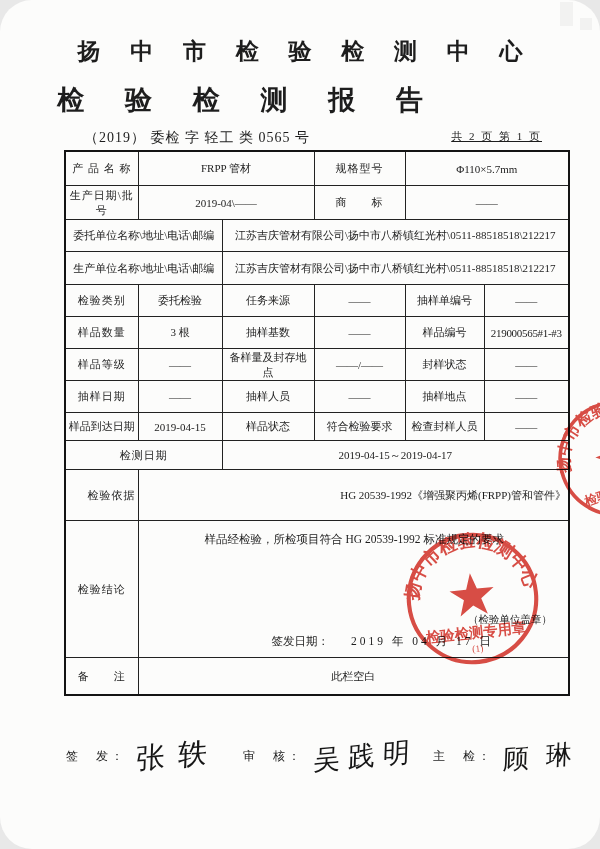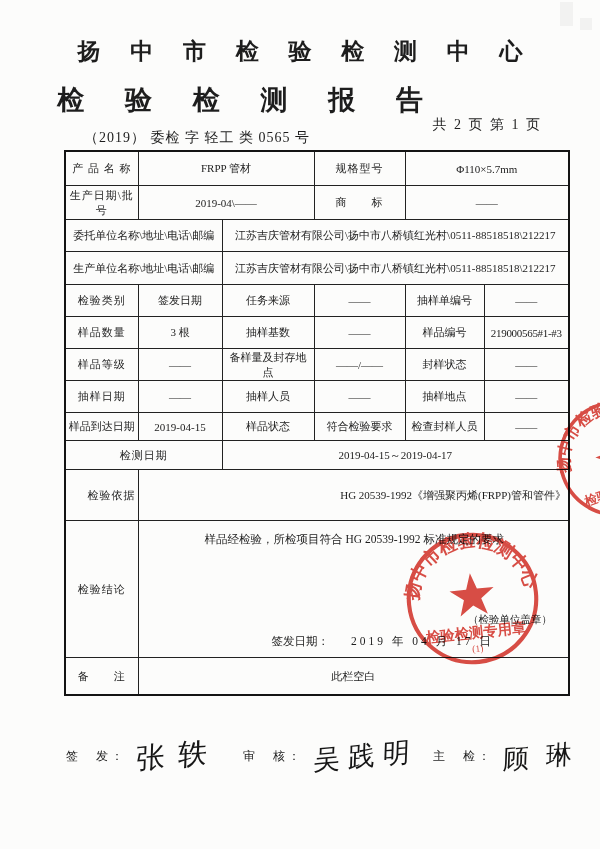--- a/index.html
+++ b/index.html
@@ -1,26 +1,26 @@
 <!DOCTYPE html>
 <html><head>
 <meta charset="utf-8">
 <style>
   html,body{margin:0;padding:0;background:#e8e8e8;}
   .page{
     position:relative;width:600px;height:849px;margin:0 auto;
     background:#fcfcfb;overflow:hidden;
-    font-family:"Liberation Serif","DejaVu Serif",serif;color:#1d1d1d;
+    font-family:"Liberation Serif","DejaVu Serif",serif;color:#1d1d1d;border-radius:32px;
   }
   .org-title{position:absolute;top:36px;left:0;width:600px;text-align:center;
     font-size:23px;font-weight:bold;letter-spacing:12px;padding-left:12px;box-sizing:border-box;}
   .report-title{position:absolute;top:82px;left:0;width:480px;text-align:center;
     font-size:27px;font-weight:bold;letter-spacing:17px;padding-left:17px;box-sizing:border-box;}
   .doc-no{position:absolute;top:129px;left:68px;font-size:14px;letter-spacing:1px;margin-left:16px;}
-  .pagination{position:absolute;top:116px;right:58px;font-size:14px;letter-spacing:2px;}
+  .pagination{position:absolute;top:129px;right:58px;font-size:11px;letter-spacing:2px;text-decoration:underline;}
   table.report{
     position:absolute;top:150px;left:64px;width:504px;
     border-collapse:collapse;table-layout:fixed;
     border:2px solid #141414;
   }
   table.report td{
     border:1px solid #222;text-align:center;vertical-align:middle;
     font-size:11px;padding:0 2px;overflow:hidden;
   }
   td.lbl{letter-spacing:1px;}
@@ -91,21 +91,21 @@
     <tr class="h31">
       <td colspan="2" class="lbl-long">委托单位名称\地址\电话\邮编</td>
       <td colspan="4" class="left small">江苏吉庆管材有限公司\扬中市八桥镇红光村\0511-88518518\212217</td>
     </tr>
     <tr class="h32">
       <td colspan="2" class="lbl-long">生产单位名称\地址\电话\邮编</td>
       <td colspan="4" class="left small">江苏吉庆管材有限公司\扬中市八桥镇红光村\0511-88518518\212217</td>
     </tr>
     <tr class="h31">
       <td class="lbl small">检验类别</td>
-      <td>签发日期</td>
+      <td>委托检验</td>
       <td>任务来源</td>
       <td>——</td>
       <td class="small">抽样单编号</td>
       <td>——</td>
     </tr>
     <tr class="h31">
       <td class="lbl small">样品数量</td>
       <td>3 根</td>
       <td>抽样基数</td>
       <td>——</td>

